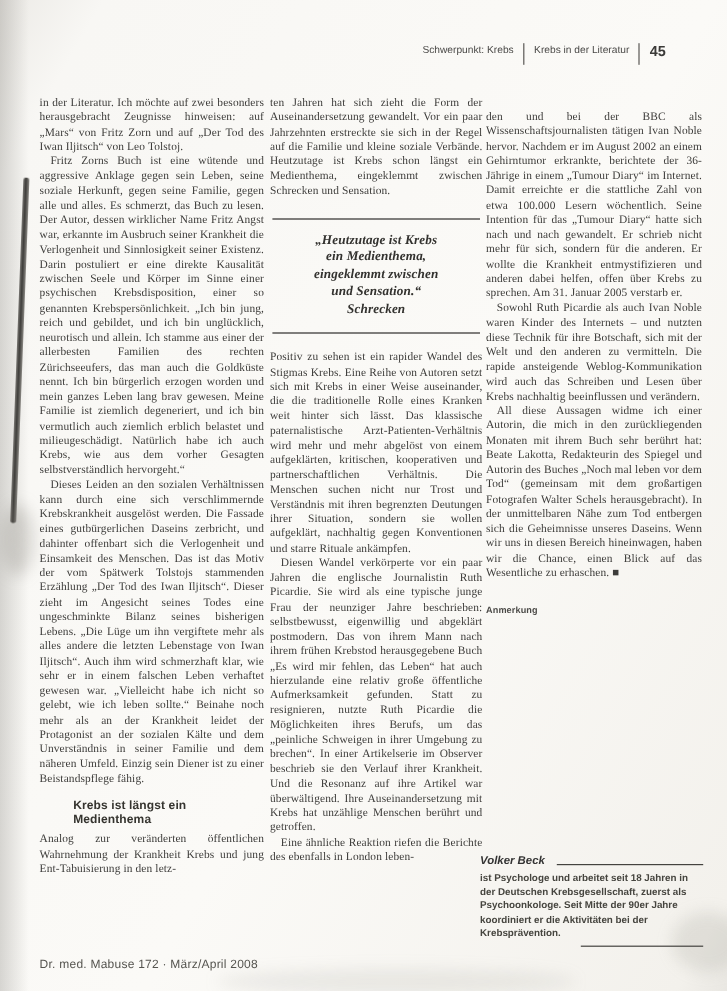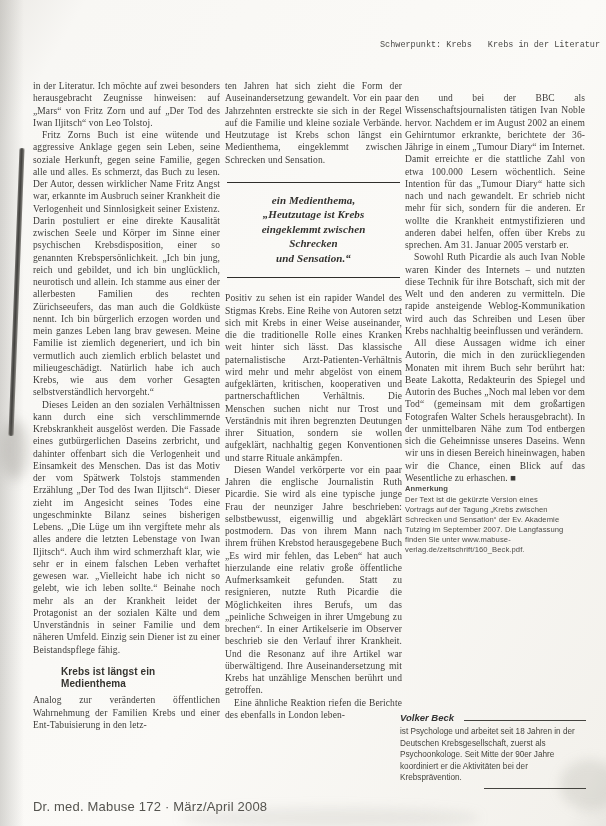--- a/index.html
+++ b/index.html
@@ -15,22 +15,22 @@
     background:linear-gradient(90deg,rgba(120,118,112,.28),rgba(120,118,112,0) 80%);}
   .binding-bar{position:absolute;left:14px;top:148px;width:5px;height:288px;
     background:linear-gradient(90deg,#7a7874,#3c3b38 45%,#8b8984);
     transform:rotate(2.2deg);border-radius:2px;filter:blur(.4px);}
   .smudge{position:absolute;border-radius:50%;filter:blur(6px);}
   .smudge.a{left:2px;top:420px;width:26px;height:60px;background:rgba(110,108,100,.25);}
   .smudge.b{left:560px;top:760px;width:60px;height:50px;background:rgba(140,138,130,.18);}
   .smudge.c{left:180px;top:808px;width:300px;height:20px;background:rgba(150,148,140,.15);}
 
   
-  .header{position:absolute;top:36px;left:380px;width:226px;display:flex;align-items:center;
-    font-family:Liberation Mono, monospace;font-size:8.5px;color:#4a4947;
+  .header{position:absolute;top:36px;left:352px;width:226px;display:flex;
+    font-family:Liberation Sans, sans-serif;font-size:8.5px;color:#4a4947;
     filter:blur(.25px);}
   .header .sep{width:1px;height:18px;background:#5a5955;margin:0 8px;}
   .header .pageno{font-size:12px;font-weight:bold;color:#3b3a38;}
   .header .h-item{white-space:nowrap;}
 
   
   .col{position:absolute;text-align:justify;font-size:9.5px;line-height:12.25px;
     filter:blur(.3px);letter-spacing:.1px;}
   .col p{margin:0;}
   .col p + p{text-indent:9px;}
@@ -41,36 +41,36 @@
   .subhead{font-family:"Liberation Sans","DejaVu Sans",sans-serif;font-weight:bold;
     font-size:10px;margin:10px 0 4px 0;text-align:left;color:#35342f;padding-left:28px;}
 
   
   .pullquote{margin:16px 2px 14px 2px;padding:10px 0 12px 0;
     border-top:1.6px solid #2f2e2b;border-bottom:1.6px solid #2f2e2b;}
   .pullquote .q-line{text-align:center;font-style:italic;font-weight:bold;
     font-size:11px;line-height:14.5px;color:#33322f;}
 
   
-  .annotation{margin-top:0;font-family:"Liberation Sans","DejaVu Sans",sans-serif;
+  .annotation{margin-top:20px;font-family:"Liberation Sans","DejaVu Sans",sans-serif;
     font-size:7.6px;line-height:10px;text-align:left;color:#4c4b48;width:160px;}
   .annotation .ann-head{font-weight:bold;margin-bottom:1px;}
 
   
   .authorbox{position:absolute;left:400px;top:712px;width:186px;
     font-family:"Liberation Sans","DejaVu Sans",sans-serif;filter:blur(.3px);}
   .authorbox .name-row{display:flex;align-items:flex-end;gap:10px;}
   .authorbox .name{font-style:italic;font-weight:bold;font-size:9.5px;color:#333;white-space:nowrap;}
   .authorbox .rule{flex:1;height:1.4px;background:#44433f;margin-bottom:2px;}
-  .authorbox .bio{font-size:8.2px;line-height:11.5px;margin-top:3px;text-align:left;color:#46453f;}
+  .authorbox .bio{font-size:8.2px;line-height:11.5px;margin-top:3px;text-align:left;color:#46453f;font-weight:bold;}
   .authorbox .rule-bottom{height:1.4px;background:#44433f;margin-top:4px;margin-left:84px;}
 
   
   .footer{position:absolute;left:33px;top:799px;font-family:"Liberation Sans","DejaVu Sans",sans-serif;
-    font-size:13px;color:#55544f;filter:blur(.3px);letter-spacing:.2px;}
+    font-size:10px;color:#55544f;filter:blur(.3px);letter-spacing:.2px;}
 </style>
 </head>
 <body>
 
 <div class="page">
 
   <div class="edge-shade"></div>
   <div class="binding-bar"></div>
   <div class="smudge a"></div>
   <div class="smudge b"></div>
@@ -82,44 +82,43 @@
     <span class="h-item">Krebs in der Literatur</span>
     <span class="sep"></span>
     <span class="pageno">45</span>
   </div>
 
   <div class="col" id="col1">
     <p>in der Literatur. Ich möchte auf zwei besonders herausgebracht Zeugnisse hinweisen: auf „Mars“ von Fritz Zorn und auf „Der Tod des Iwan Iljitsch“ von Leo Tolstoj.</p>
     <p>Fritz Zorns Buch ist eine wütende und aggressive Anklage gegen sein Leben, seine soziale Herkunft, gegen seine Familie, gegen alle und alles. Es schmerzt, das Buch zu lesen. Der Autor, dessen wirklicher Name Fritz Angst war, erkannte im Ausbruch seiner Krankheit die Verlogenheit und Sinnlosigkeit seiner Existenz. Darin postuliert er eine direkte Kausalität zwischen Seele und Körper im Sinne einer psychischen Krebsdisposition, einer so genannten Krebspersönlichkeit. „Ich bin jung, reich und gebildet, und ich bin unglücklich, neurotisch und allein. Ich stamme aus einer der allerbesten Familien des rechten Zürichseeufers, das man auch die Goldküste nennt. Ich bin bürgerlich erzogen worden und mein ganzes Leben lang brav gewesen. Meine Familie ist ziemlich degeneriert, und ich bin vermutlich auch ziemlich erblich belastet und milieugeschädigt. Natürlich habe ich auch Krebs, wie aus dem vorher Gesagten selbstverständlich hervorgeht.“</p>
     <p>Dieses Leiden an den sozialen Verhältnissen kann durch eine sich verschlimmernde Krebskrankheit ausgelöst werden. Die Fassade eines gutbürgerlichen Daseins zerbricht, und dahinter offenbart sich die Verlogenheit und Einsamkeit des Menschen. Das ist das Motiv der vom Spätwerk Tolstojs stammenden Erzählung „Der Tod des Iwan Iljitsch“. Dieser zieht im Angesicht seines Todes eine ungeschminkte Bilanz seines bisherigen Lebens. „Die Lüge um ihn vergiftete mehr als alles andere die letzten Lebenstage von Iwan Iljitsch“. Auch ihm wird schmerzhaft klar, wie sehr er in einem falschen Leben verhaftet gewesen war. „Vielleicht habe ich nicht so gelebt, wie ich leben sollte.“ Beinahe noch mehr als an der Krankheit leidet der Protagonist an der sozialen Kälte und dem Unverständnis in seiner Familie und dem näheren Umfeld. Einzig sein Diener ist zu einer Beistandspflege fähig.</p>
     <div class="subhead">Krebs ist längst ein Medienthema</div>
-    <p>Analog zur veränderten öffentlichen Wahrnehmung der Familien Krebs und einer Ent-Tabuisierung in den letz-</p>
+    <p>Analog zur veränderten öffentlichen Wahrnehmung der Krankheit Krebs und jung Ent-Tabuisierung in den letz-</p>
   </div>
 
   <div class="col" id="col2">
     <p>ten Jahren hat sich zieht die Form der Auseinandersetzung gewandelt. Vor ein paar Jahrzehnten erstreckte sie sich in der Regel auf die Familie und kleine soziale Verbände. Heutzutage ist Krebs schon längst ein Medienthema, eingeklemmt zwischen Schrecken und Sensation.</p>
     <div class="pullquote">
+      <div class="q-line">„Heutzutage ist Krebs</div>
       <div class="q-line">ein Medienthema,</div>
-      <div class="q-line">„Heutzutage ist Krebs</div>
       <div class="q-line">eingeklemmt zwischen</div>
+      <div class="q-line">und Sensation.“</div>
       <div class="q-line">Schrecken</div>
-      <div class="q-line">und Sensation.“</div>
     </div>
     <p>Positiv zu sehen ist ein rapider Wandel des Stigmas Krebs. Eine Reihe von Autoren setzt sich mit Krebs in einer Weise auseinander, die die traditionelle Rolle eines Kranken weit hinter sich lässt. Das klassische paternalistische Arzt-Patienten-Verhältnis wird mehr und mehr abgelöst von einem aufgeklärten, kritischen, kooperativen und partnerschaftlichen Verhältnis. Die Menschen suchen nicht nur Trost und Verständnis mit ihren begrenzten Deutungen ihrer Situation, sondern sie wollen aufgeklärt, nachhaltig gegen Konventionen und starre Rituale ankämpfen.</p>
     <p>Diesen Wandel verkörperte vor ein paar Jahren die englische Journalistin Ruth Picardie. Sie wird als eine typische junge Frau der neunziger Jahre beschrieben: selbstbewusst, eigenwillig und abgeklärt postmodern. Das von ihrem Mann nach ihrem frühen Krebstod herausgegebene Buch „Es wird mir fehlen, das Leben“ hat auch hierzulande eine relativ große öffentliche Aufmerksamkeit gefunden. Statt zu resignieren, nutzte Ruth Picardie die Möglichkeiten ihres Berufs, um das „peinliche Schweigen in ihrer Umgebung zu brechen“. In einer Artikelserie im Observer beschrieb sie den Verlauf ihrer Krankheit. Und die Resonanz auf ihre Artikel war überwältigend. Ihre Auseinandersetzung mit Krebs hat unzählige Menschen berührt und getroffen.</p>
     <p>Eine ähnliche Reaktion riefen die Berichte des ebenfalls in London leben-</p>
   </div>
 
   <div class="col" id="col3">
     <p>den und bei der BBC als Wissenschaftsjournalisten tätigen Ivan Noble hervor. Nachdem er im August 2002 an einem Gehirntumor erkrankte, berichtete der 36-Jährige in einem „Tumour Diary“ im Internet. Damit erreichte er die stattliche Zahl von etwa 100.000 Lesern wöchentlich. Seine Intention für das „Tumour Diary“ hatte sich nach und nach gewandelt. Er schrieb nicht mehr für sich, sondern für die anderen. Er wollte die Krankheit entmystifizieren und anderen dabei helfen, offen über Krebs zu sprechen. Am 31. Januar 2005 verstarb er.</p>
     <p>Sowohl Ruth Picardie als auch Ivan Noble waren Kinder des Internets – und nutzten diese Technik für ihre Botschaft, sich mit der Welt und den anderen zu vermitteln. Die rapide ansteigende Weblog-Kommunikation wird auch das Schreiben und Lesen über Krebs nachhaltig beeinflussen und verändern.</p>
     <p>All diese Aussagen widme ich einer Autorin, die mich in den zurückliegenden Monaten mit ihrem Buch sehr berührt hat: Beate Lakotta, Redakteurin des Spiegel und Autorin des Buches „Noch mal leben vor dem Tod“ (gemeinsam mit dem großartigen Fotografen Walter Schels herausgebracht). In der unmittelbaren Nähe zum Tod entbergen sich die Geheimnisse unseres Daseins. Wenn wir uns in diesen Bereich hineinwagen, haben wir die Chance, einen Blick auf das Wesentliche zu erhaschen. ■</p>
     <div class="annotation">
       <div class="ann-head">Anmerkung</div>
-      <div>Der Text ist die gekürzte Version eines Vortrags auf der Tagung „Krebs zwischen Schrecken und Sensation“ der Ev. Akademie Tutzing im September 2007. Die Langfassung finden Sie unter www.mabuse-verlag.de/zeitschrift/160_Beck.pdf.</div>
     </div>
   </div>
 
   <div class="authorbox">
     <div class="name-row">
       <span class="name">Volker Beck</span>
       <span class="rule"></span>
     </div>
     <div class="bio">ist Psychologe und arbeitet seit 18 Jahren in der Deutschen Krebsgesellschaft, zuerst als Psychoonkologe. Seit Mitte der 90er Jahre koordiniert er die Aktivitäten bei der Krebsprävention.</div>
     <div class="rule-bottom"></div>

